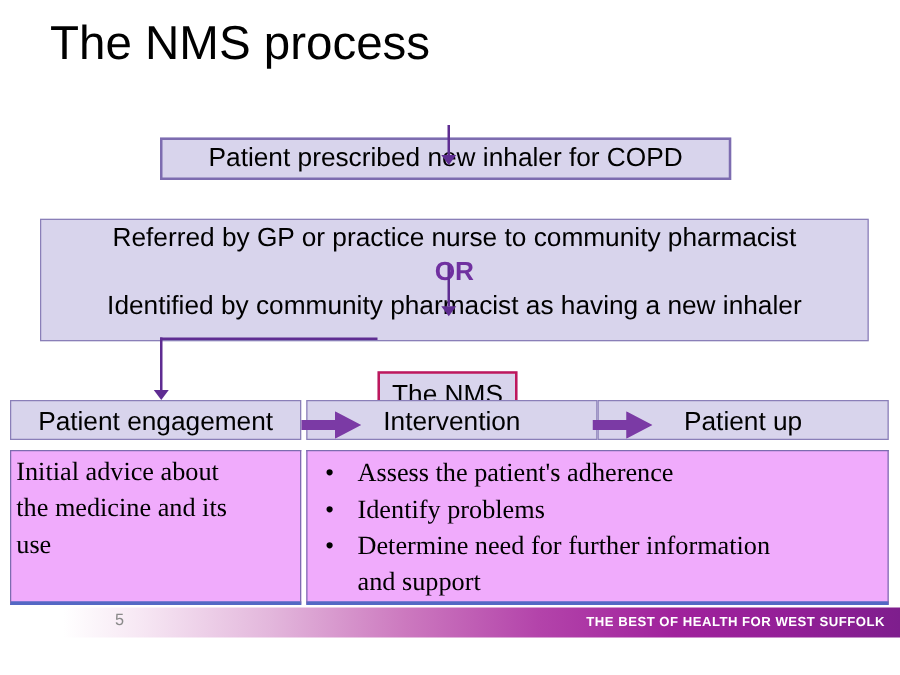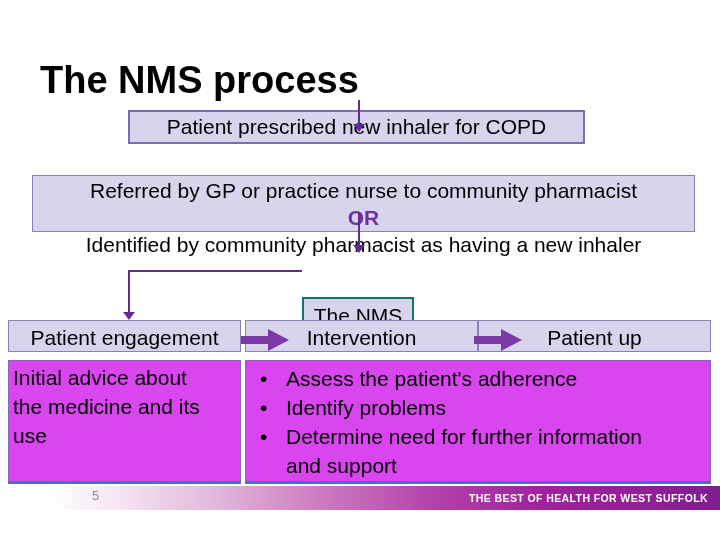--- a/index.html
+++ b/index.html
@@ -2,29 +2,29 @@
 <html><head>
 <meta charset="utf-8">
 <style>
   html,body{margin:0;padding:0;background:#ffffff;}
   #slide{
     position:relative;width:720px;height:540px;background:#ffffff;overflow:hidden;
     font-family:"Liberation Sans","DejaVu Sans",sans-serif;color:#000;
   }
   .abs{position:absolute;box-sizing:border-box;}
   
-  #title{left:40px;top:12px;width:600px;font-size:38px;font-weight:bold;color:#000;line-height:46px;margin-top:45px;}
+  #title{left:40px;top:12px;width:600px;font-size:38px;font-weight:normal;color:#000;line-height:46px;}
   
   .lav{background:#d8d4ec;margin-top:44px;}
   #box1{left:128px;top:66px;width:457px;height:34px;border:2px solid #7d6cb0;
         font-size:21px;text-align:center;line-height:30px;}
-  #box2{left:32px;top:131px;width:663px;height:57px;border:1px solid #8a7fb8;
+  #box2{left:32px;top:131px;width:663px;height:98px;border:1px solid #8a7fb8;
         font-size:21px;text-align:center;line-height:27px;padding-top:1px;}
   #box2 .or{font-weight:bold;color:#7030a0;}
-  #nmsbox{left:302px;top:253px;width:112px;height:38px;border:2px solid #0f766e;
+  #nmsbox{left:302px;top:253px;width:112px;height:38px;border:2px solid #be185d;
         font-size:21px;text-align:center;line-height:34px;}
   
   .conn{background:#5f2d92;}
   .head-down{width:0;height:0;border-left:6px solid transparent;border-right:6px solid transparent;
         border-top:8px solid #5f2d92;}
   #conn1{left:358px;top:100px;width:2px;height:25px;}
   #conn1-head{left:353px;top:124px;}
   #conn2{left:358px;top:212px;width:2px;height:33px;}
   #conn2-head{left:353px;top:245px;}
   #elbow-h{left:128px;top:270px;width:174px;height:2px;}
@@ -32,21 +32,21 @@
   #elbow-head{left:123px;top:312px;}
   
   .stage{top:320px;height:32px;border:1px solid #8a7fb8;background:#d8d4ec;
         font-size:21px;text-align:center;line-height:33px;}
   #stageA{left:8px;width:233px;}
   #stageB{left:245px;width:233px;}
   #stageC{left:478px;width:233px;}
   .blockarrow{width:48px;height:22px;top:329px;z-index:3;}
   #arrow1{left:241px;} #arrow2{left:474px;}
   
-  .blue{background:#d946ef;border:1px solid #7d6cb0;border-bottom:3px solid #5468c4;}
+  .blue{background:#f0abfc;border:1px solid #7d6cb0;border-bottom:3px solid #5468c4;font-family:Liberation Serif, serif;}
   #detailL{left:8px;top:360px;width:233px;height:124px;font-size:21px;line-height:29px;
         padding:2px 4px;}
   #detailR{left:245px;top:360px;width:466px;height:124px;font-size:21px;line-height:29px;
         padding:3px 6px 0 14px;}
   .bullet-item{display:grid;grid-template-columns:26px 1fr;}
   .bullet-item .b{text-align:left;}
   
   #banner{left:0;top:486px;width:720px;height:24px;
     background:linear-gradient(90deg,#ffffff 0%,#ffffff 7%,#f6e6f3 16%,#e3b7dc 30%,
       #cc79bf 45%,#b343aa 60%,#a0229c 75%,#931f97 88%,#7e1e8d 100%);

